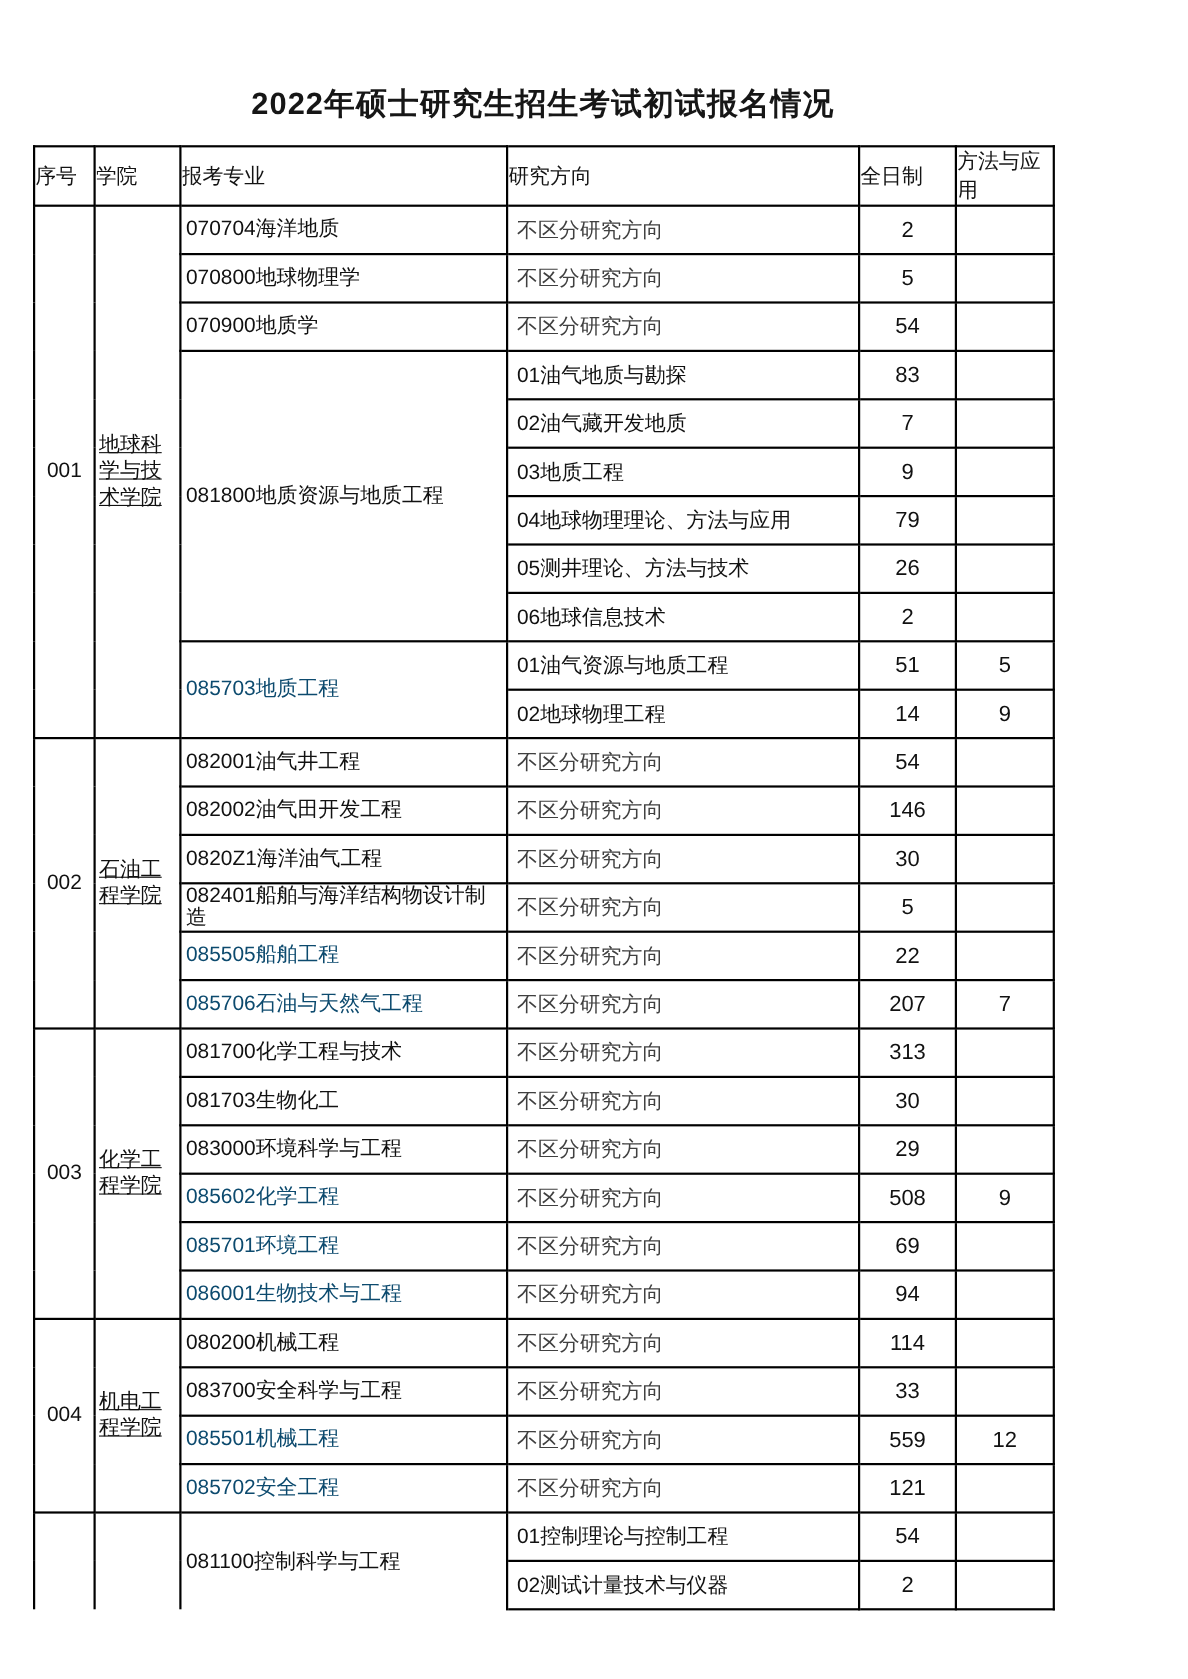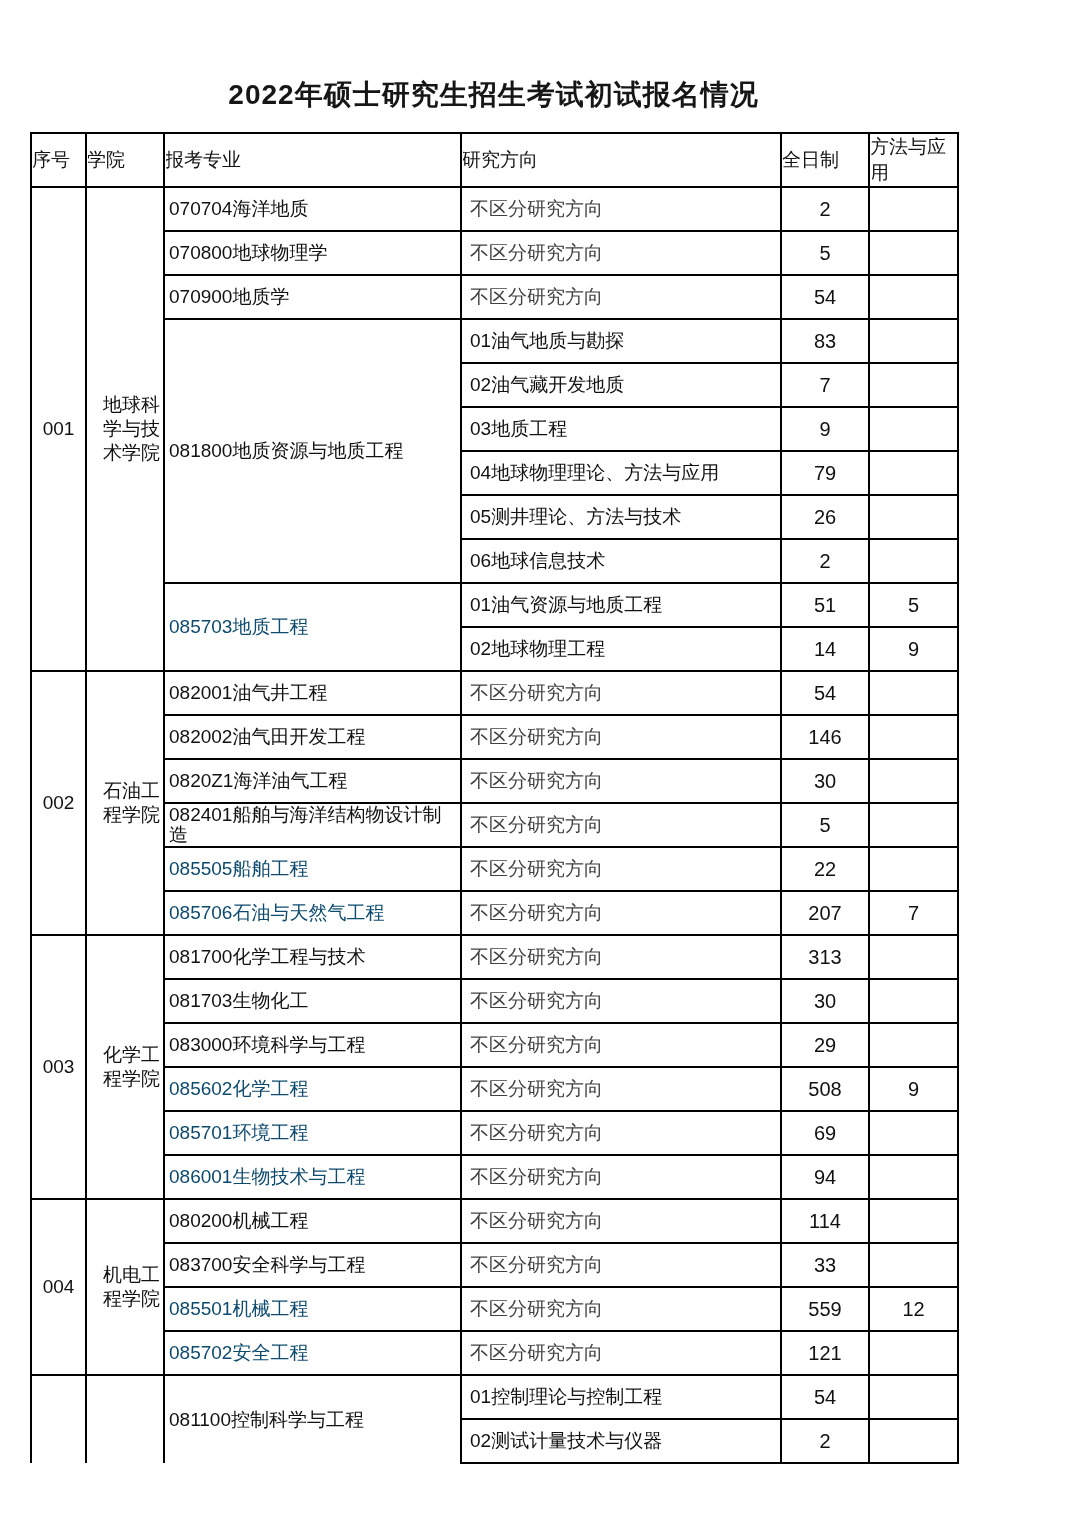--- a/index.html
+++ b/index.html
@@ -23,21 +23,21 @@
     border: 2px solid #000000;
     font-size: 19px;
     overflow: hidden;
     vertical-align: middle;
     background: #ffffff;
   }
   thead tr { height: 45px; }
   tbody tr { height: 44px; }
   thead th { font-weight: normal; text-align: left; color: #141414; border-radius: 13px; }
   td.col-no { text-align: center; border-radius: 24px; }
-  td.col-college { text-align: right; line-height: 24px; padding: 0 3px; }
+  td.col-college { text-align: left; line-height: 24px; padding: 0 3px; text-decoration: underline; }
   td.col-major { text-align: left; padding: 0 16px 0 4px; line-height: 20px; }
   td.col-dir { text-align: left; padding-left: 8px; }
   td.col-ft, td.col-pt { text-align: center; font-size: 20px; }
   .green { color: #404040; border-radius: 21px; }
   .red { color: #0c4a6e; }
   .cut { border-bottom: none !important; margin-top: 26px; }
 </style>
 </head>
 <body>
 

